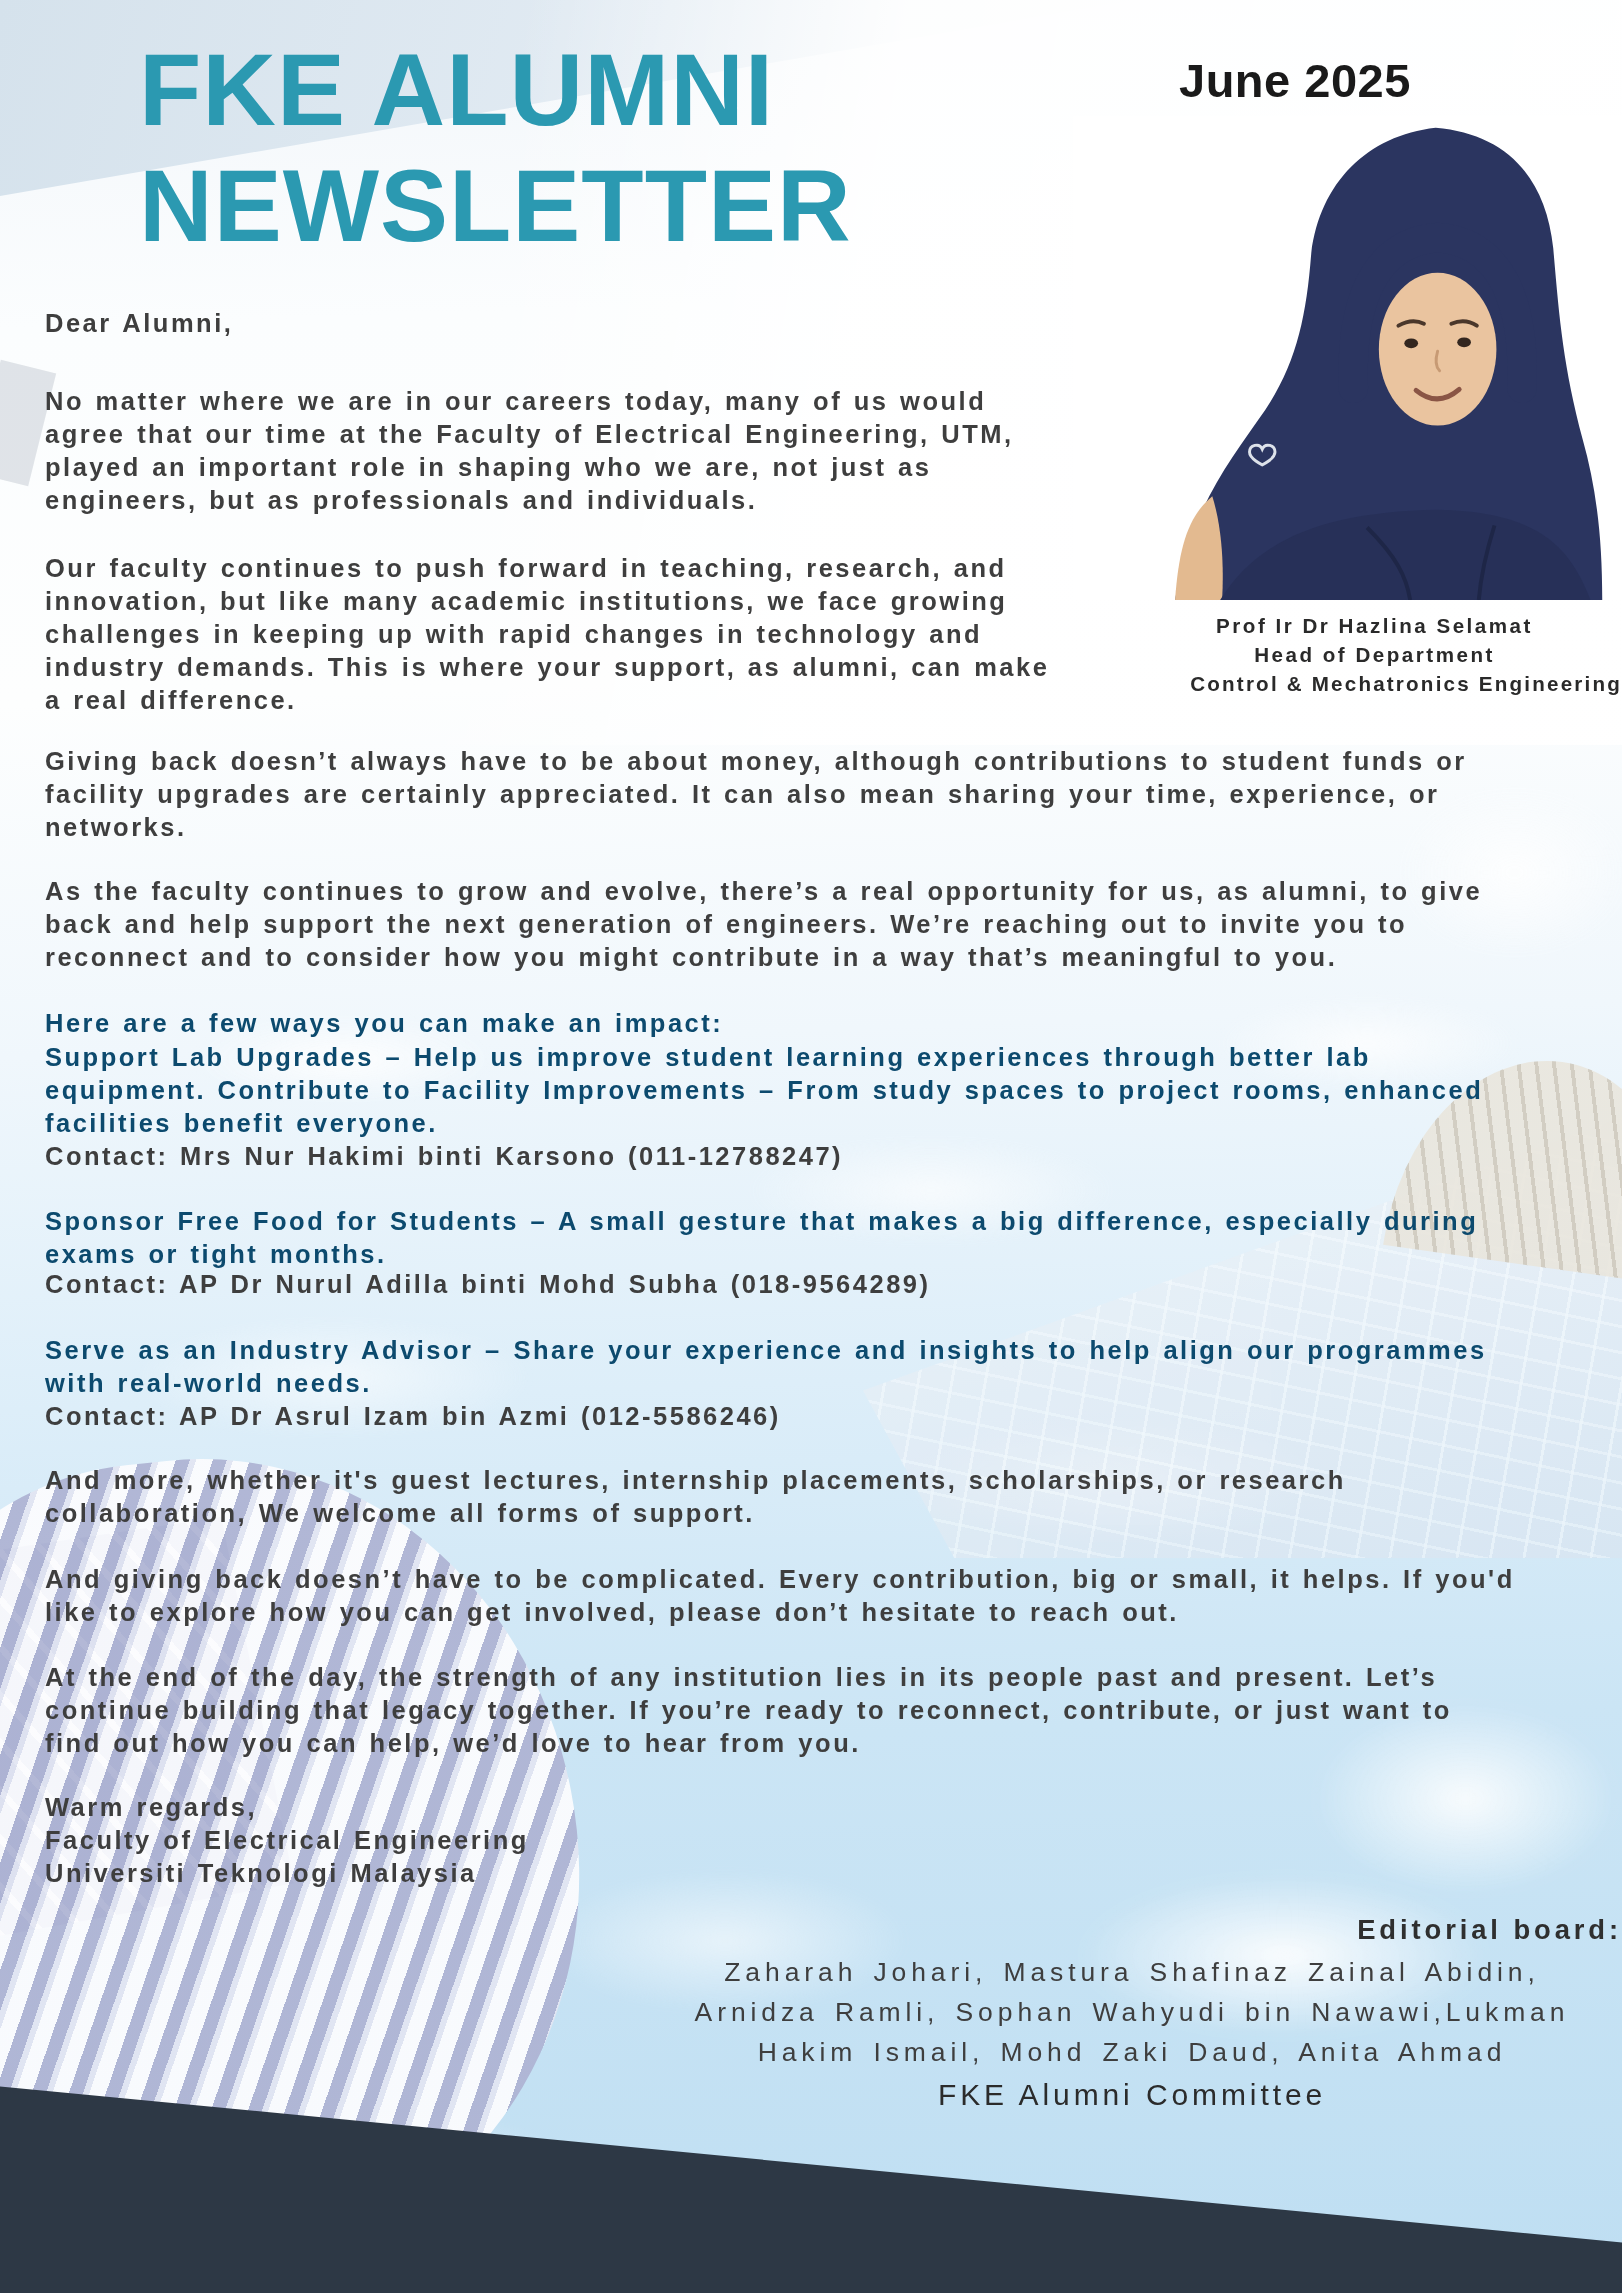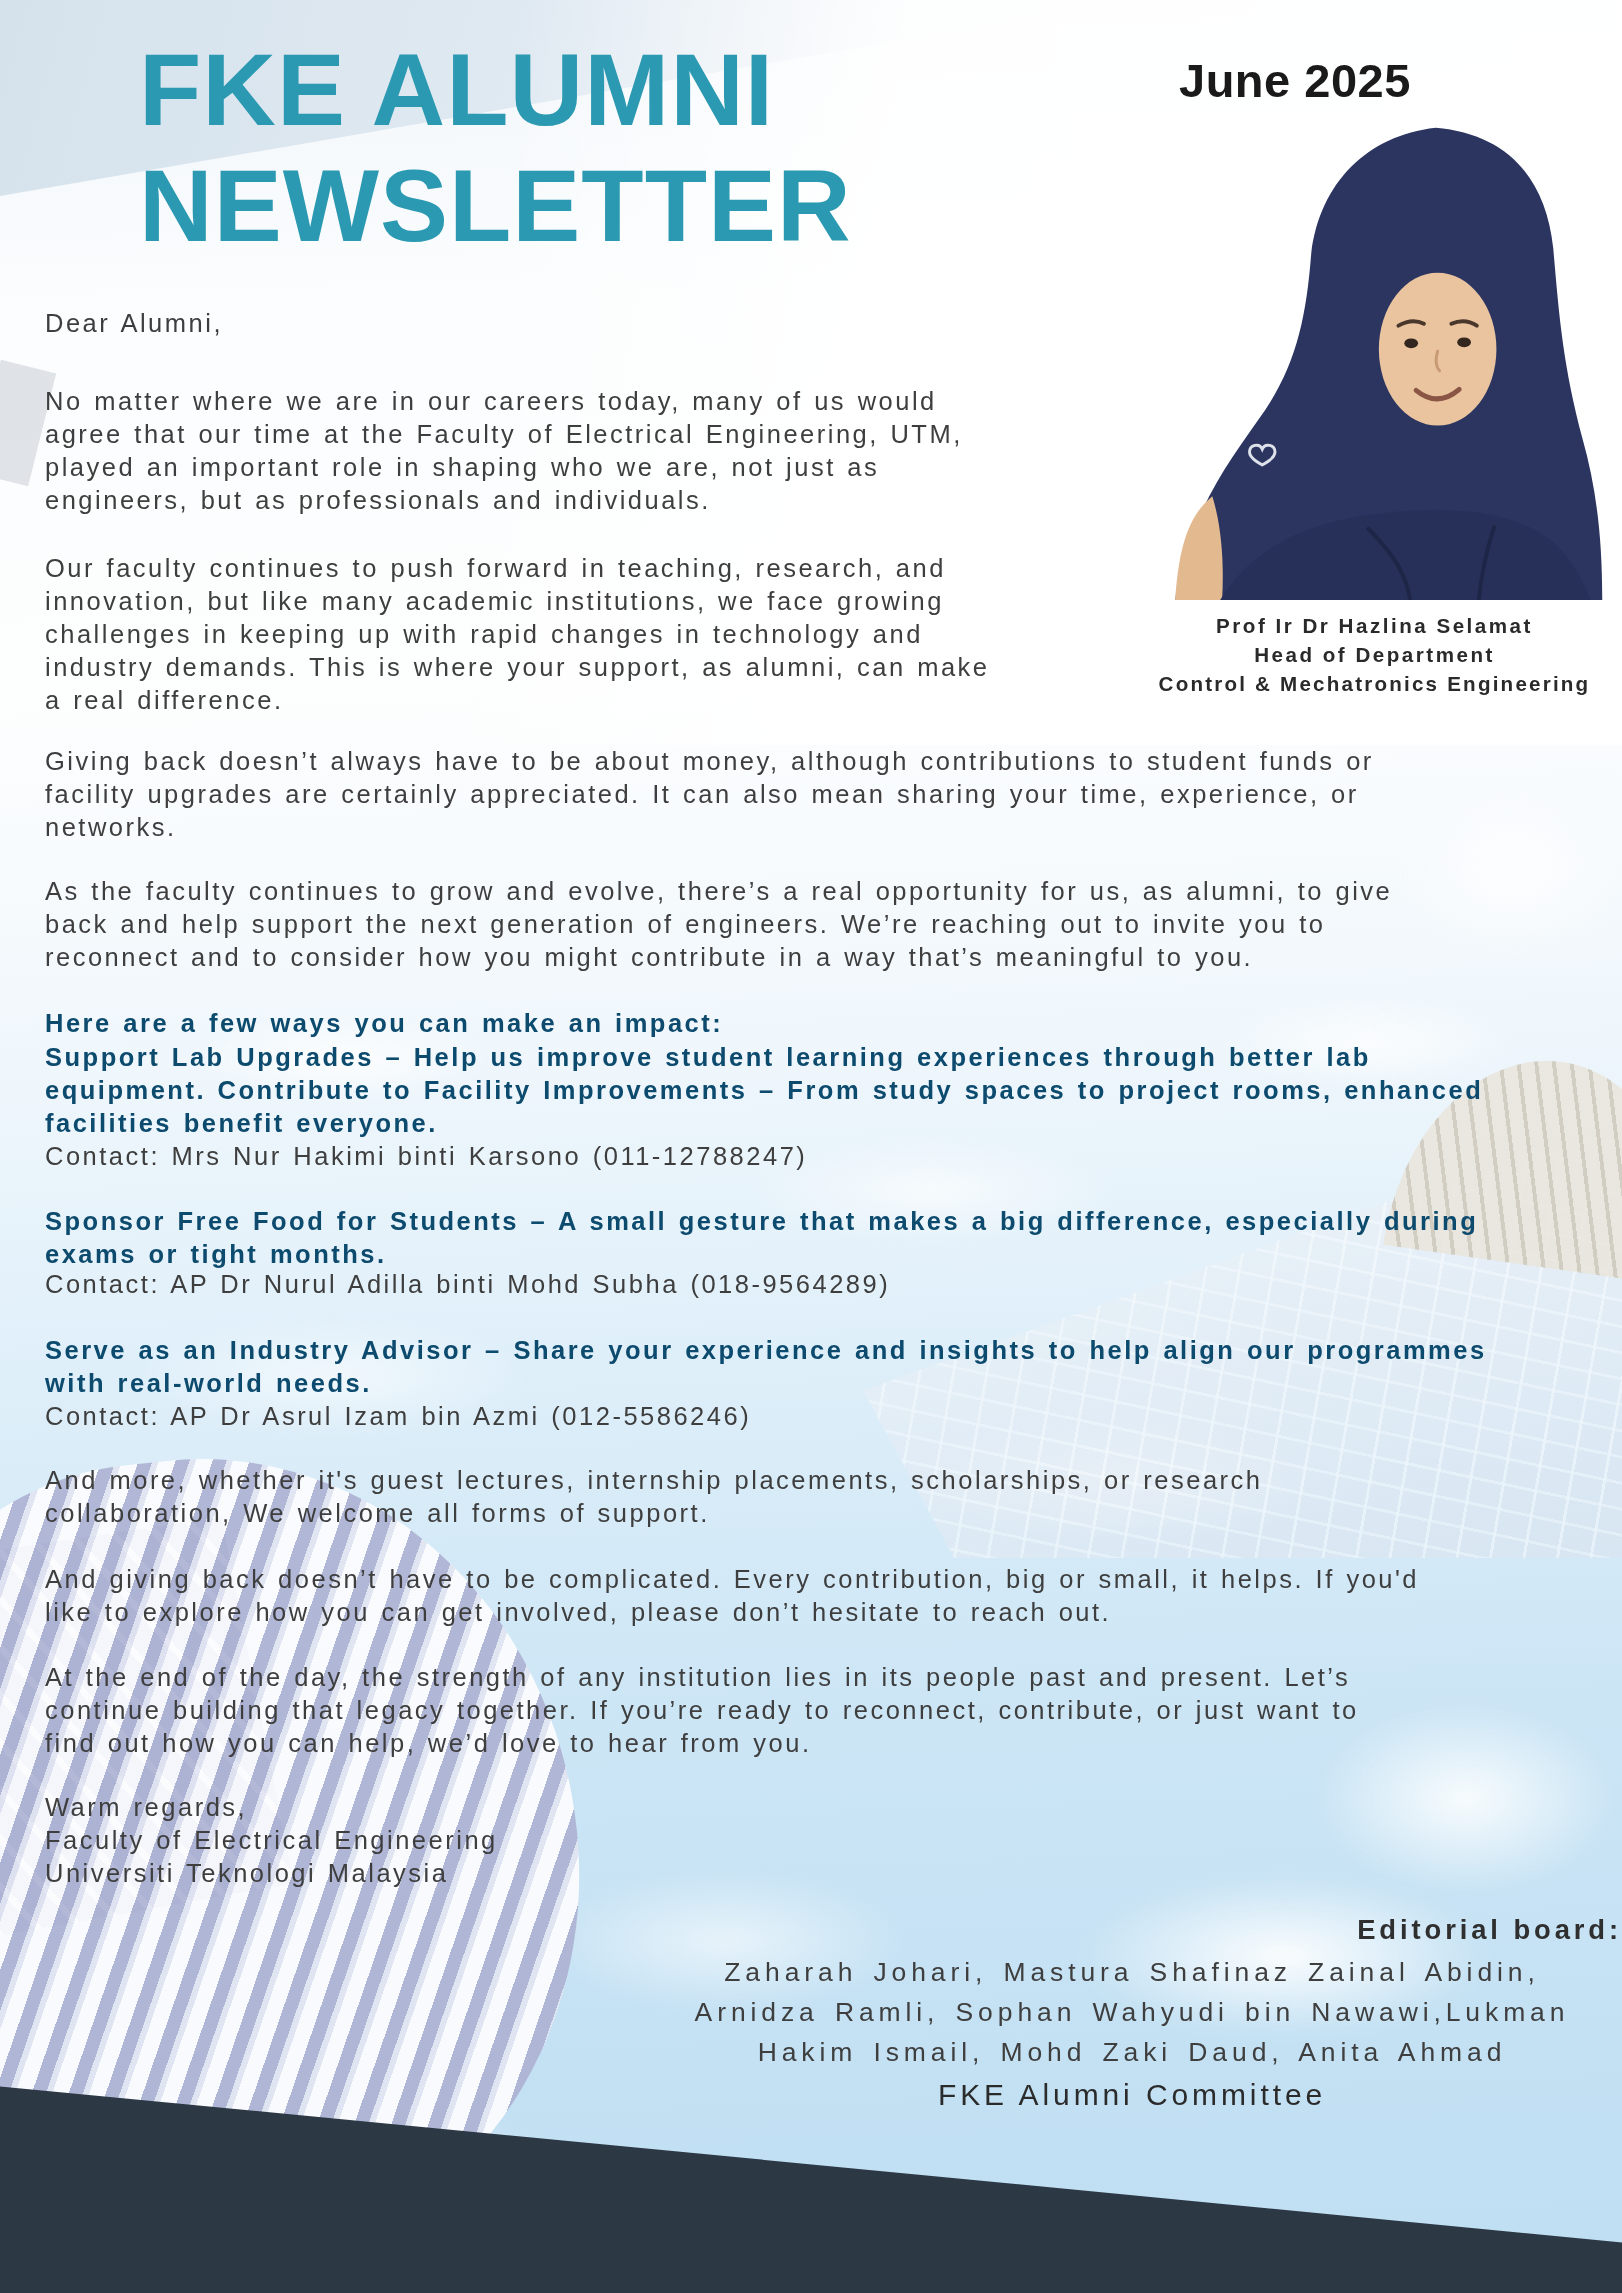--- a/index.html
+++ b/index.html
@@ -74,25 +74,25 @@
     font-size:47px;font-weight:bold;color:#1A1A1A;letter-spacing:0.5px;
   }
   .photo-box{
     position:absolute;left:1073px;top:116px;width:549px;height:484px;
     background:#FFFFFF;overflow:hidden;
   }
   .caption{position:absolute;left:1127px;width:495px;text-align:center;
     font-weight:bold;color:#2A2A2A;white-space:pre-line;}
   .cap-name{top:614px;font-size:20.6px;letter-spacing:2.5px;}
   .cap-role{top:643px;font-size:20.6px;letter-spacing:2.5px;}
-  .cap-dept{top:672px;font-size:20.6px;letter-spacing:2.2px;}
+  .cap-dept{top:672px;font-size:20.6px;letter-spacing:2.2px;text-align:right;}
   .para{
     position:absolute;left:45px;width:1572px;
     font-size:25.5px;line-height:33px;letter-spacing:2.5px;word-spacing:2px;
-    color:#3E3E3E;white-space:pre-line;
+    color:#3E3E3E;white-space:pre-line;font-weight:bold;
   }
   .narrow{width:1083px;}
   .bold{font-weight:bold;color:#0c4a6e;}
   .ed{position:absolute;left:642px;width:980px;text-align:center;white-space:pre-line;color:#3E3E3E;}
   .ed-heading{top:1914px;font-size:27.4px;font-weight:bold;letter-spacing:3.9px;color:#2F2F2F;text-align:right;}
   .ed-names{top:1952px;font-size:26.5px;line-height:40px;letter-spacing:4.9px;word-spacing:3.9px;text-align:center;}
   .ed-committee{top:2078px;font-size:30px;font-weight:normal;letter-spacing:3.9px;color:#2B2B2B;}
 </style>
 </head>
 <body>

